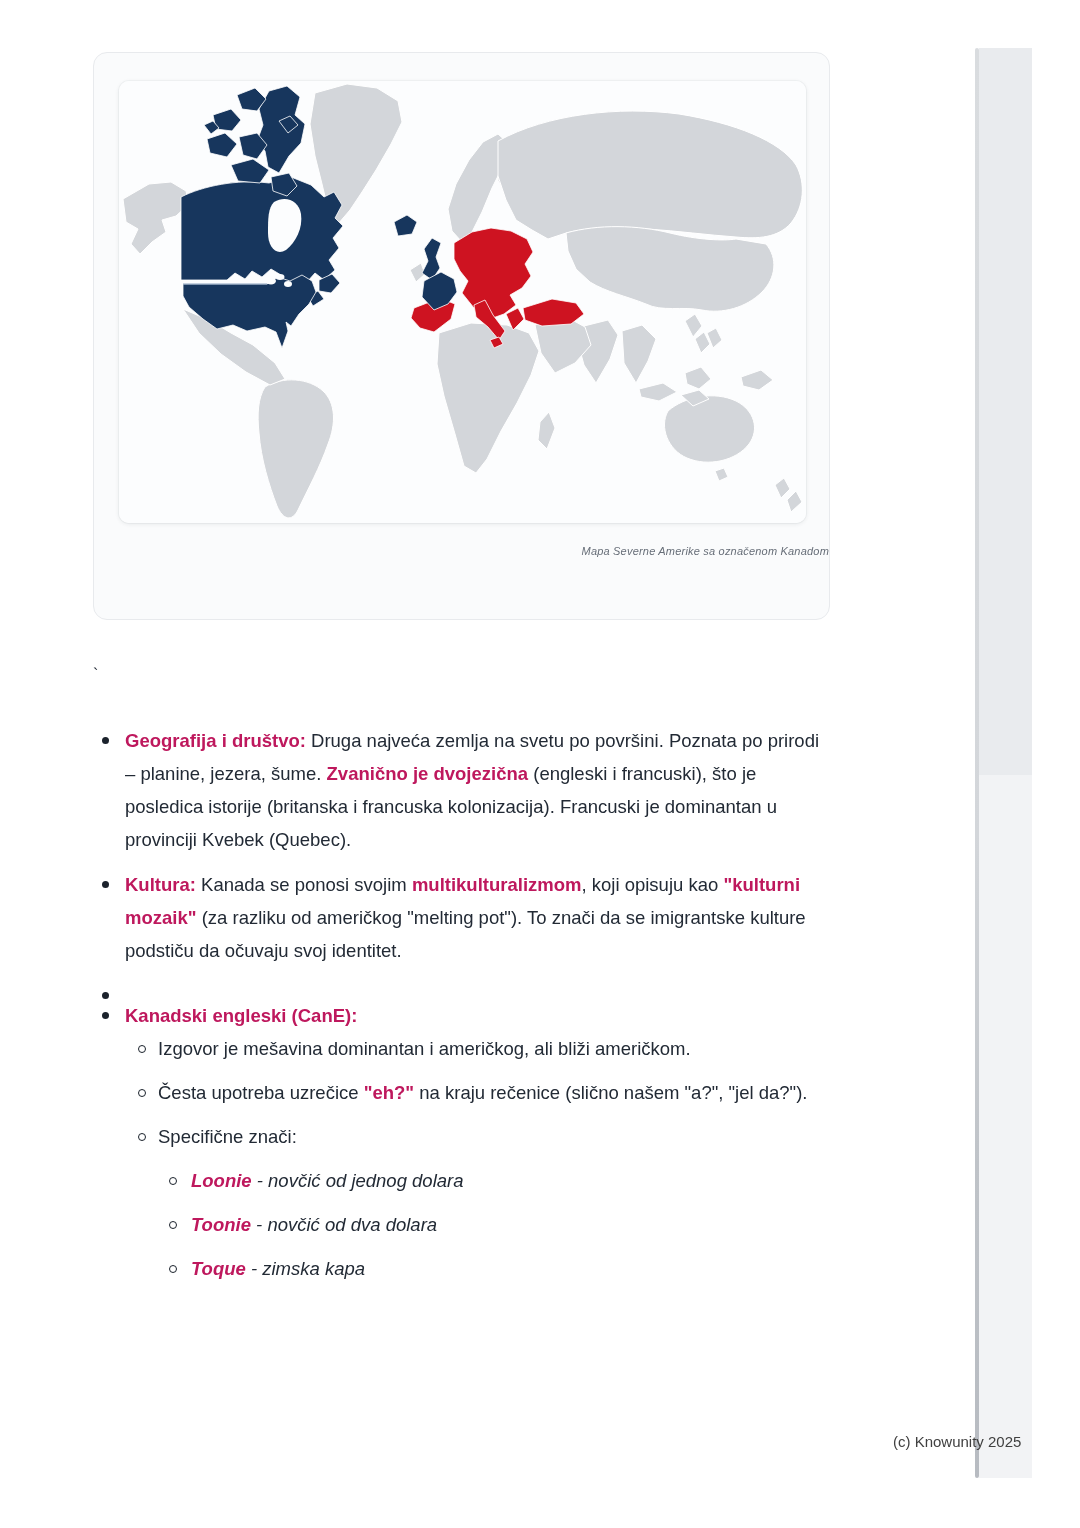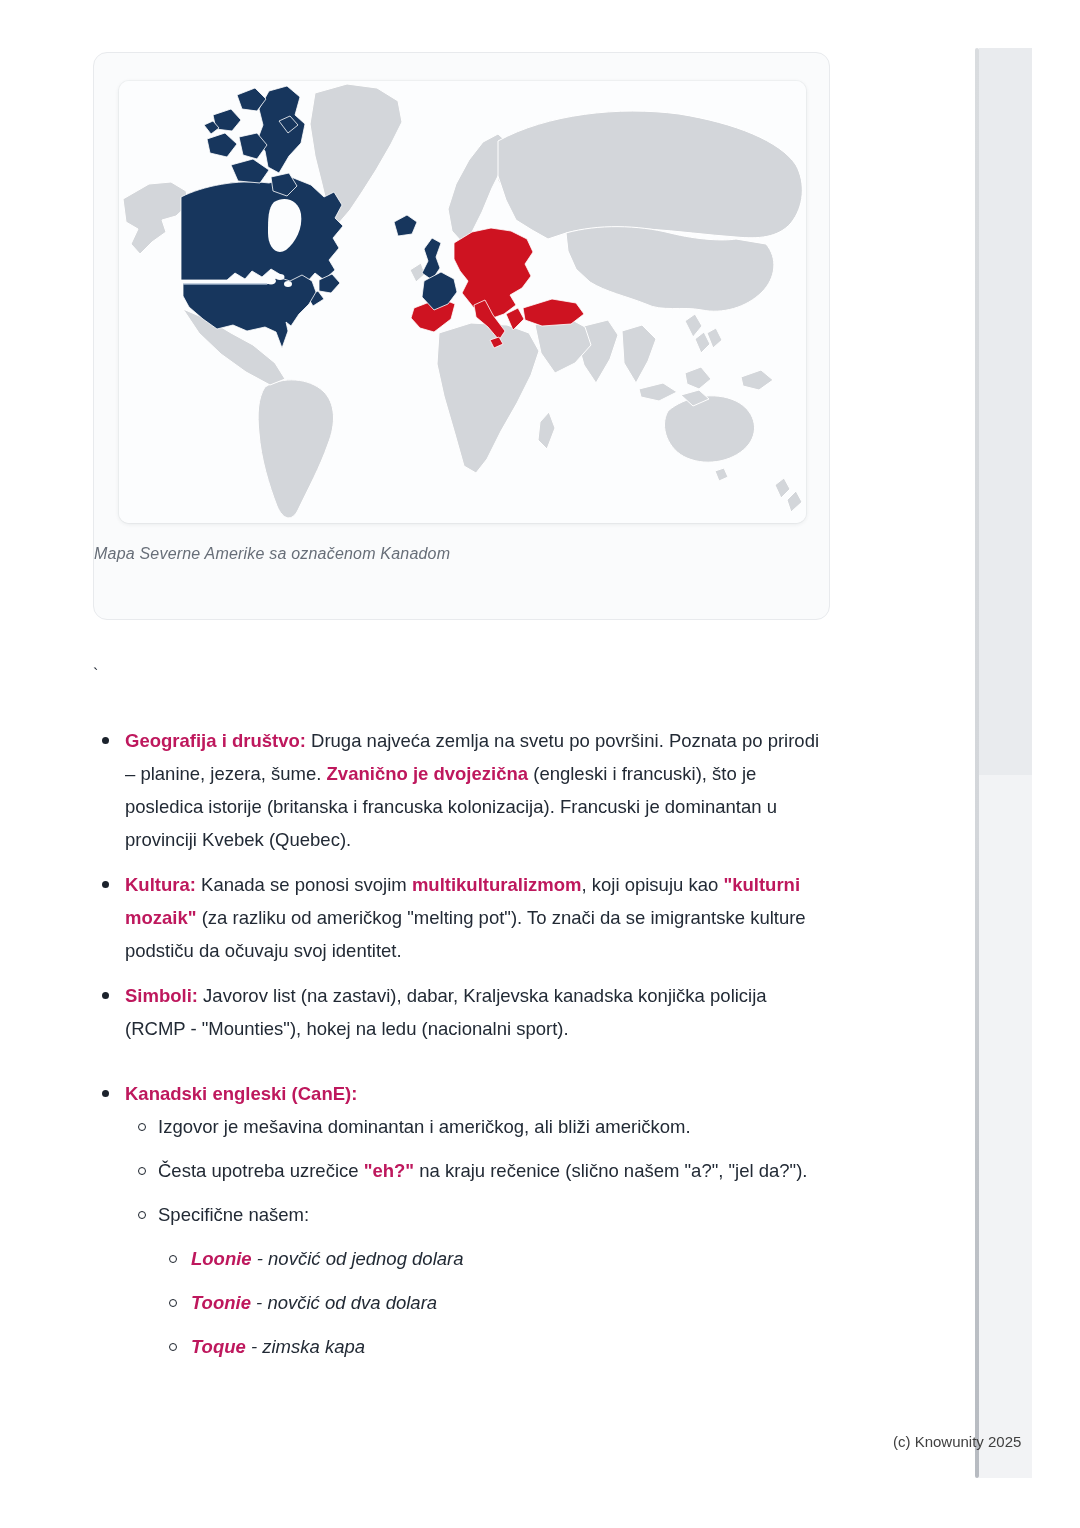--- a/index.html
+++ b/index.html
@@ -12,22 +12,22 @@
     position:absolute; left:93px; top:52px; width:737px; height:568px;
     background:#fafbfc; border:1px solid #e8eaed; border-radius:14px;
   }
   .map-panel {
     position:absolute; left:25px; top:28px; width:687px; height:442px;
     background:#fcfdfe; border-radius:10px; overflow:hidden;
     box-shadow:0 1px 4px rgba(40,50,60,0.10), 0 0 0 1px rgba(40,50,60,0.03);
   }
   .map-panel svg { display:block; width:687px; height:442px; }
   .map-caption {
-    position:absolute; left:0; right:0; top:492px; text-align:left;
-    font-style:italic; font-size:16px; color:#676e78; letter-spacing:.2px;
+    position:absolute; left:0; right:0; top:492px; text-align:right;
+    font-style:italic; font-size:11px; color:#676e78; letter-spacing:.2px;
   }
 
   svg .land { stroke:#ffffff; stroke-width:1; stroke-linejoin:round; }
   svg .hl1  { stroke:#ffffff; stroke-width:0.8; stroke-linejoin:round; }
   svg .hl2  { stroke:#ffffff; stroke-width:0.8; stroke-linejoin:round; }
   svg .waterfill { stroke:none; }
   svg .innerborder { fill:none; stroke-width:1.2; }
 
   
   .stray { position:absolute; left:93px; top:666px; font-size:16px; color:#2a313c; }
@@ -144,25 +144,25 @@
     </svg>
   </div>
   <div class="map-caption">Mapa Severne Amerike sa označenom Kanadom</div>
 </div>
 
 <div class="stray">`</div>
 
 <div class="doc-list">
     <div class="li lvl1"><span class="marker disc"></span><span><span class="seg-b">Geografija i društvo:</span><span class="seg"> Druga najveća zemlja na svetu po površini. Poznata po prirodi – planine, jezera, šume. </span><span class="seg-b">Zvanično je dvojezična</span><span class="seg"> (engleski i francuski), što je posledica istorije (britanska i francuska kolonizacija). Francuski je dominantan u provinciji Kvebek (Quebec).</span></span></div>
     <div class="li lvl1"><span class="marker disc"></span><span><span class="seg-b">Kultura:</span><span class="seg"> Kanada se ponosi svojim </span><span class="seg-b">multikulturalizmom</span><span class="seg">, koji opisuju kao </span><span class="seg-b">"kulturni mozaik"</span><span class="seg"> (za razliku od američkog "melting pot"). To znači da se imigrantske kulture podstiču da očuvaju svoj identitet.</span></span></div>
-    <div class="li lvl1"><span class="marker disc"></span><span><span class="seg-b">Simboli:</span><span class="seg"> Javorov list (na zastavi), dabar, Kraljevska kanadska konjička policija (RCMP - "Mounties"), hokej na ledu (nacionalni sport).</span></span></div>
+    <div class="li lvl1"><span class="marker disc"></span></div>
     <div class="li lvl1 tight"><span class="marker disc"></span><span><span class="seg-b">Kanadski engleski (CanE):</span></span></div>
     <div class="li lvl2"><span class="marker circle"></span><span><span class="seg">Izgovor je mešavina dominantan i američkog, ali bliži američkom.</span></span></div>
     <div class="li lvl2"><span class="marker circle"></span><span><span class="seg">Česta upotreba uzrečice </span><span class="seg-b">"eh?"</span><span class="seg"> na kraju rečenice (slično našem "a?", "jel da?").</span></span></div>
-    <div class="li lvl2"><span class="marker circle"></span><span><span class="seg">Specifične našem:</span></span></div>
+    <div class="li lvl2"><span class="marker circle"></span><span><span class="seg">Specifične znači:</span></span></div>
     <div class="li lvl3"><span class="marker circle"></span><span><span class="seg-b">Loonie</span><span class="seg"> - novčić od jednog dolara</span></span></div>
     <div class="li lvl3"><span class="marker circle"></span><span><span class="seg-b">Toonie</span><span class="seg"> - novčić od dva dolara</span></span></div>
     <div class="li lvl3"><span class="marker circle"></span><span><span class="seg-b">Toque</span><span class="seg"> - zimska kapa</span></span></div>
   </div>
 
 <div class="scroll-rail"></div>
 <div class="scroll-track">
   <div class="scroll-thumb"></div>
 </div>
 

